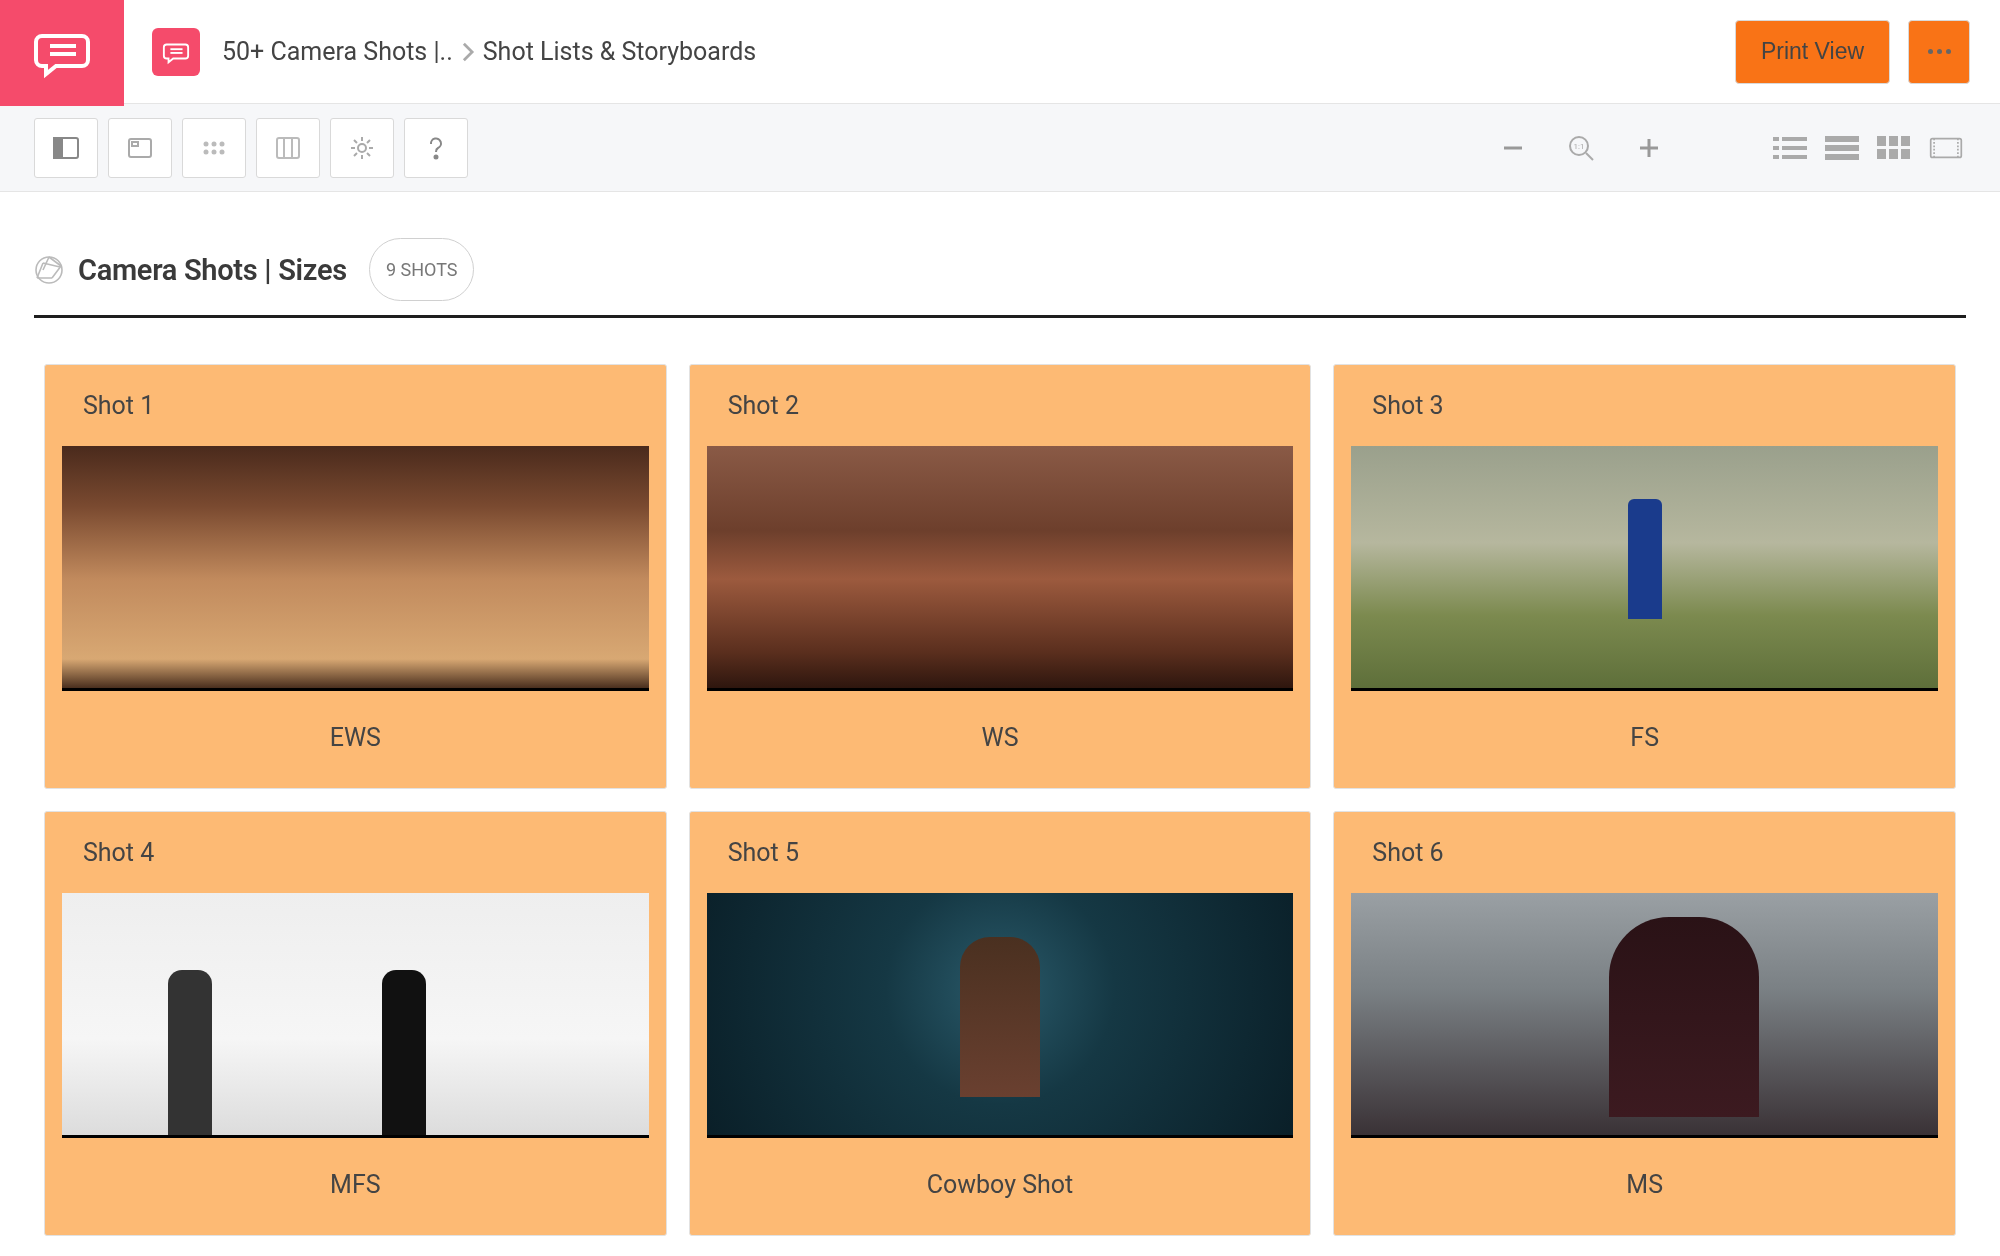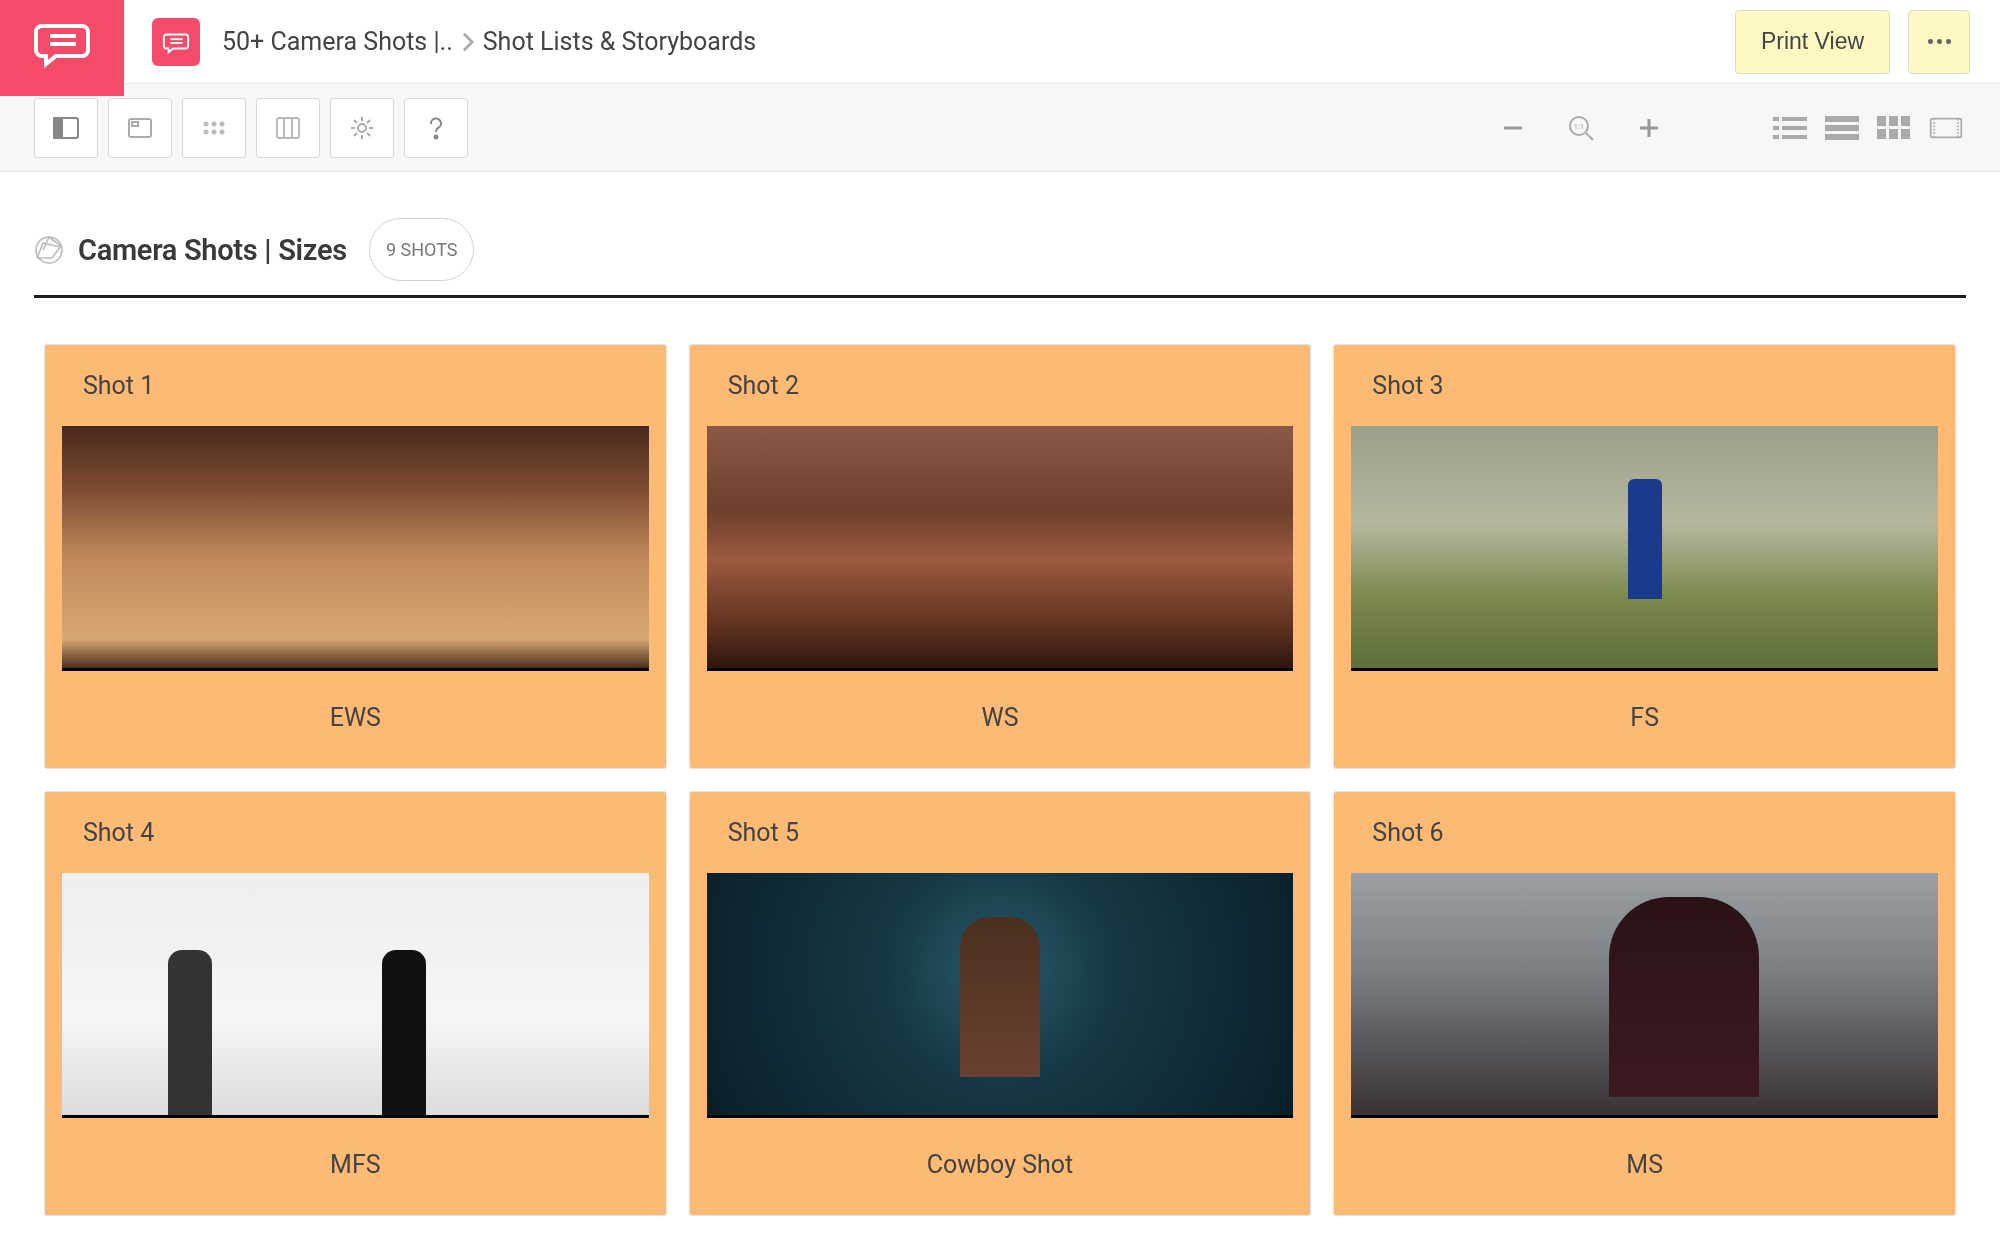--- a/index.html
+++ b/index.html
@@ -1,29 +1,29 @@
 <!DOCTYPE html>
 <html><head>
 <meta charset="utf-8">
 <style>
 * { margin: 0; padding: 0; box-sizing: border-box; }
 body { font-family: -apple-system, BlinkMacSystemFont, "Segoe UI", Roboto, Helvetica, Arial, sans-serif; background: #fff; color: #333; width: 2000px; }
 
 
-.header { display: flex; align-items: center; height: 84px; border-bottom: 1px solid #e5e5e5; }
+.header { display: flex; align-items: center; height: 104px; border-bottom: 1px solid #e5e5e5; }
 .logo-box { width: 124px; height: 108px; background: #f54b6b; display: flex; align-items: center; justify-content: center; }
 .logo-box svg { width: 60px; height: 60px; }
 .breadcrumb-area { display: flex; align-items: center; padding-left: 28px; flex: 1; }
 .mini-logo { width: 48px; height: 48px; background: #f54b6b; border-radius: 6px; display: flex; align-items: center; justify-content: center; margin-right: 22px; }
 .mini-logo svg { width: 28px; height: 28px; }
 .crumb-text { font-size: 25px; color: #444; }
 .crumb-sep { margin: 0 8px; color: #999; display: inline-flex; align-items: center; }
 .crumb-sep svg { width: 14px; height: 22px; }
 .header-right { display: flex; align-items: center; padding-right: 30px; gap: 18px; }
-.btn-outline { border: 1px solid #d9d9d9; background: #fef9c3; border-radius: 4px; height: 64px; display: flex; align-items: center; justify-content: center; cursor: pointer; }
+.btn-outline { border: 1px solid #d9d9d9; background: #f97316; border-radius: 4px; height: 64px; display: flex; align-items: center; justify-content: center; cursor: pointer; }
 .print-btn { width: 155px; font-size: 23px; color: #444; }
 .more-btn { width: 62px; }
 .dots { display: flex; gap: 4px; }
 .dots span { width: 5px; height: 5px; border-radius: 50%; background: #666; }
 
 
 .toolbar { height: 88px; background: #f6f7f9; border-bottom: 1px solid #e5e5e5; display: flex; align-items: center; padding: 0 34px; }
 .tool-left { display: flex; gap: 10px; }
 .tool-sq { width: 64px; height: 60px; border: 1px solid #d9d9d9; background: #fff; border-radius: 3px; display: flex; align-items: center; justify-content: center; cursor: pointer; color: #999; }
 .tool-sq svg { width: 30px; height: 30px; }

